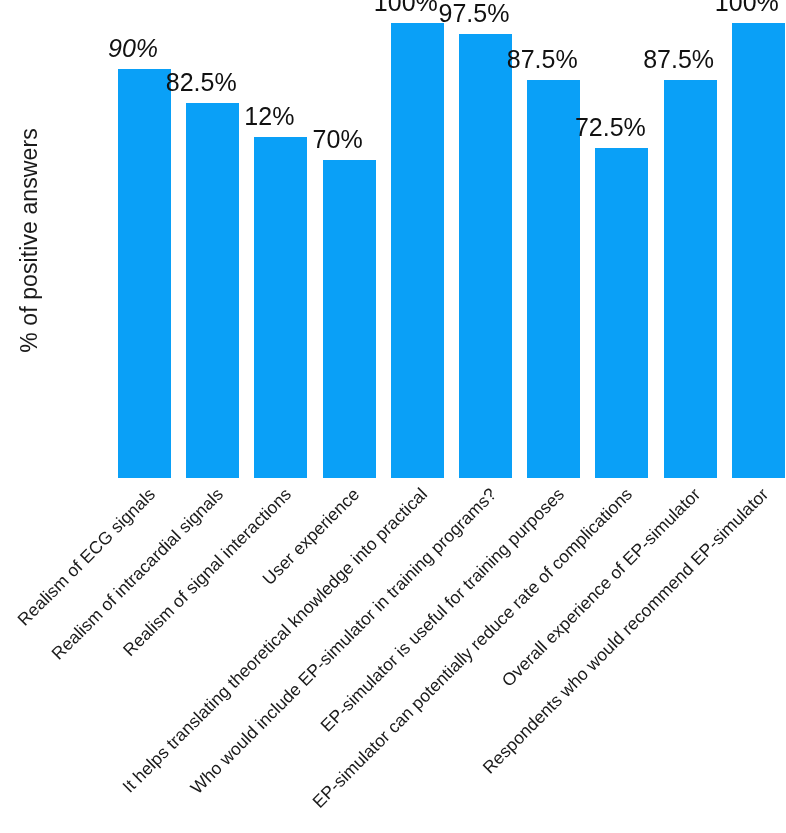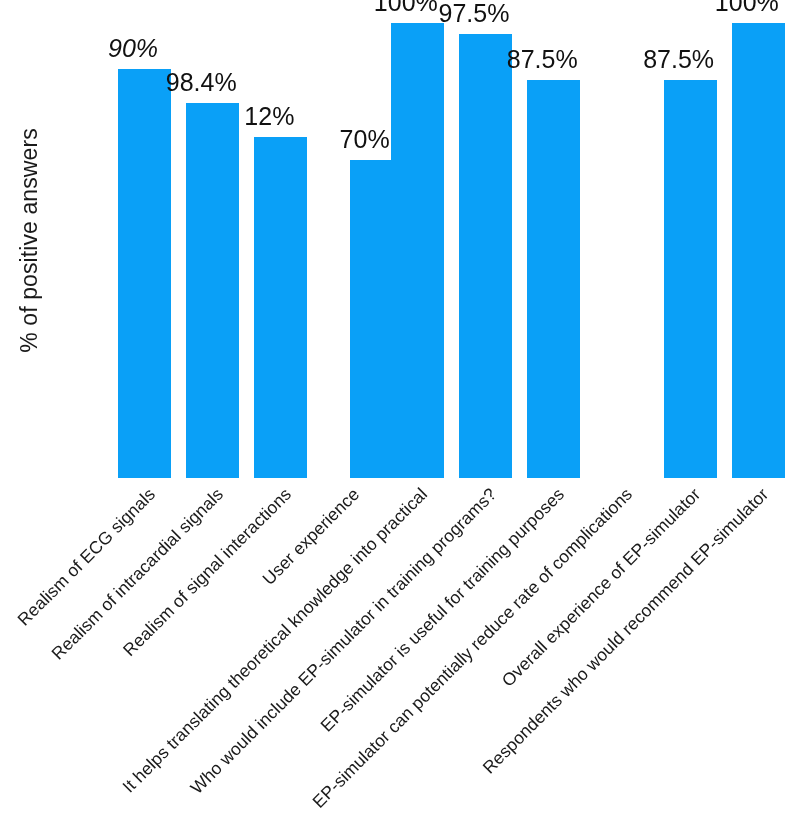--- a/index.html
+++ b/index.html
@@ -101,41 +101,45 @@
     <span class="ytext">% of positive answers</span>
   </div>
 
   <div id="plot-area">
       <div class="bar-slot" style="left: 8px; height: 455px;">
         <div class="bar-rect" style="height: 409.5px; background: rgb(10, 160, 247);"></div>
         <div class="bar-value" style="bottom: 417.5px; font-style: italic;">90%</div>
       </div>
       <div class="bar-slot" style="left: 76.2px; height: 455px;">
         <div class="bar-rect" style="height: 375.375px; background: rgb(10, 160, 247);"></div>
-        <div class="bar-value" style="bottom: 383.375px;">98.4%</div>
+        <div class="bar-value" style="bottom: 383.375px;">82.5%</div>
       </div>
       <div class="bar-slot" style="left: 144.4px; height: 455px;">
         <div class="bar-rect" style="height: 341.25px; background: rgb(10, 160, 247);"></div>
         <div class="bar-value" style="bottom: 349.25px;">12%</div>
       </div>
-      <div class="bar-slot" style="left: 212.6px; height: 455px; margin-left: 27px;">
+      <div class="bar-slot" style="left: 212.6px; height: 455px;">
         <div class="bar-rect" style="height: 318.5px; background: rgb(10, 160, 247);"></div>
         <div class="bar-value" style="bottom: 326.5px;">70%</div>
       </div>
       <div class="bar-slot" style="left: 280.8px; height: 455px;">
         <div class="bar-rect" style="height: 455px; background: rgb(10, 160, 247);"></div>
         <div class="bar-value" style="bottom: 463px;">100%</div>
       </div>
       <div class="bar-slot" style="left: 349px; height: 455px;">
         <div class="bar-rect" style="height: 443.625px; background: rgb(10, 160, 247);"></div>
         <div class="bar-value" style="bottom: 451.625px;">97.5%</div>
       </div>
       <div class="bar-slot" style="left: 417.2px; height: 455px;">
         <div class="bar-rect" style="height: 398.125px; background: rgb(10, 160, 247);"></div>
         <div class="bar-value" style="bottom: 406.125px;">87.5%</div>
+      </div>
+      <div class="bar-slot" style="left: 485.4px; height: 455px;">
+        <div class="bar-rect" style="height: 329.875px; background: rgb(10, 160, 247);"></div>
+        <div class="bar-value" style="bottom: 337.875px;">72.5%</div>
       </div>
       <div class="bar-slot" style="left: 553.6px; height: 455px;">
         <div class="bar-rect" style="height: 398.125px; background: rgb(10, 160, 247);"></div>
         <div class="bar-value" style="bottom: 406.125px;">87.5%</div>
       </div>
       <div class="bar-slot" style="left: 621.8px; height: 455px;">
         <div class="bar-rect" style="height: 455px; background: rgb(10, 160, 247);"></div>
         <div class="bar-value" style="bottom: 463px;">100%</div>
       </div>
     </div>

